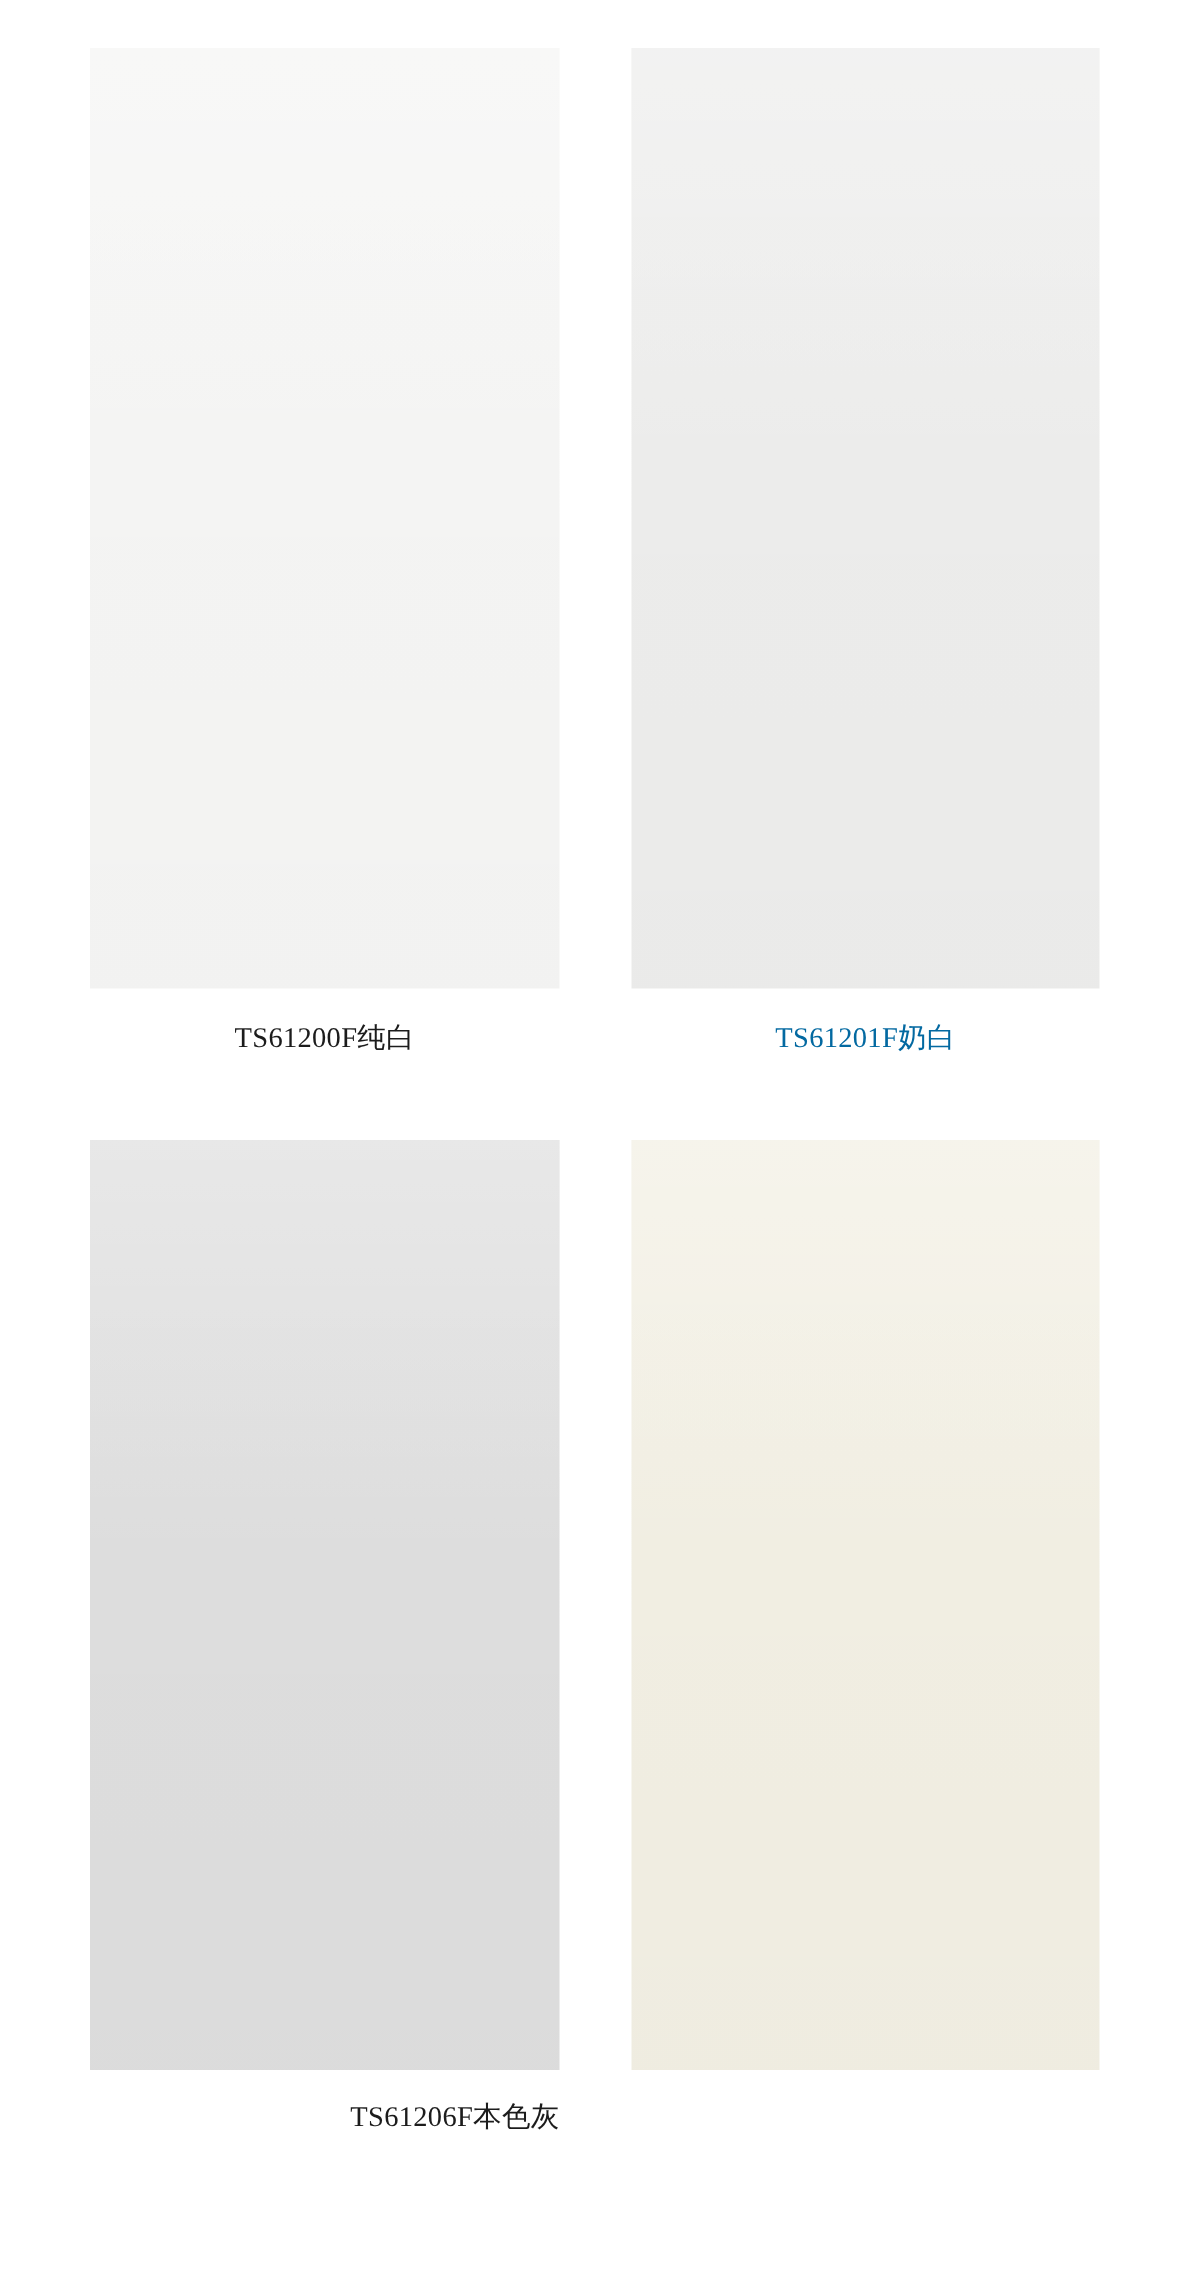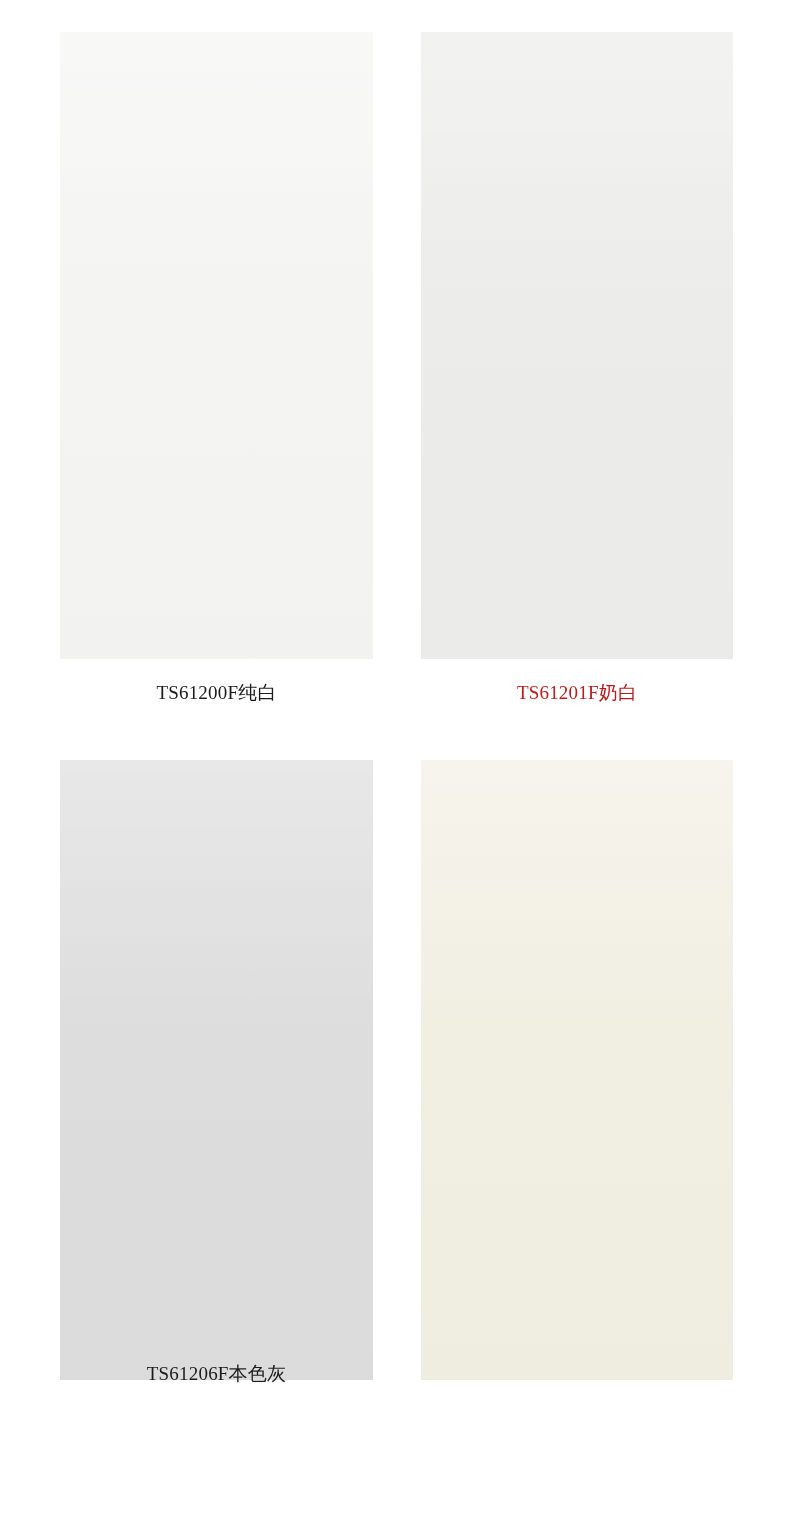--- a/index.html
+++ b/index.html
@@ -73,38 +73,38 @@
   
   .cell-r1c1 { left: 60px;  top: 32px;  width: 313px; height: 627px; }
   .cell-r1c2 { left: 421px; top: 32px;  width: 312px; height: 627px; }
   
   .cell-r2c1 { left: 60px;  top: 760px; width: 313px; height: 620px; }
   .cell-r2c2 { left: 421px; top: 760px; width: 312px; height: 620px; }
 
   
   .cap-r1c1 { left: 60px;  top: 680px;  width: 313px; }
   .cap-r1c2 { left: 421px; top: 680px;  width: 312px; }
-  .cap-r2c1 { left: 60px;  top: 1361px; width: 313px; }
+  .cap-r2c1 { left: 60px;  top: 1399px; width: 313px; text-align: right; }
   .cap-r2c2 { left: 421px; top: 1399px; width: 312px; }
 </style>
 </head>
 <body style="background-color: rgb(255, 255, 255);">
 
 <div class="page">
   <div class="swatch-grid">
 
     <div class="swatch-cell cell-r1c1">
       <div class="swatch-chip" style="background-color: rgb(245, 245, 244);"></div>
     </div>
     <div class="swatch-caption cap-r1c1" style="color: rgb(28, 28, 28);">TS61200F纯白</div>
 
     <div class="swatch-cell cell-r1c2">
       <div class="swatch-chip" style="background-color: rgb(237, 237, 236);"></div>
     </div>
-    <div class="swatch-caption cap-r1c2" style="color: #b91c1c; font-family: Liberation Serif, serif;">TS61201F奶白</div>
+    <div class="swatch-caption cap-r1c2" style="color: #0369a1; font-family: Liberation Serif, serif;">TS61201F奶白</div>
 
     <div class="swatch-cell cell-r2c1">
       <div class="swatch-chip" style="background-color: rgb(222, 222, 222);"></div>
     </div>
     <div class="swatch-caption cap-r2c1" style="color: rgb(28, 28, 28);">TS61206F本色灰</div>
 
     <div class="swatch-cell cell-r2c2">
       <div class="swatch-chip" style="background-color: rgb(242, 239, 227);"></div>
     </div>
 

